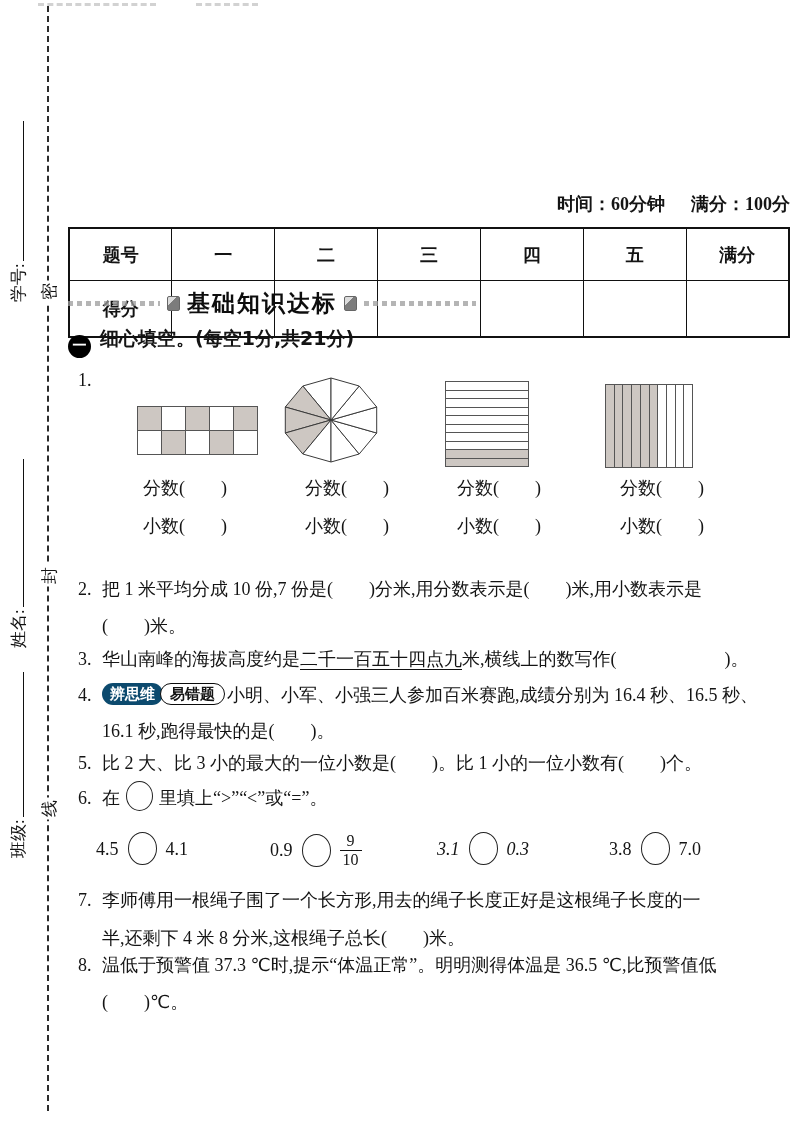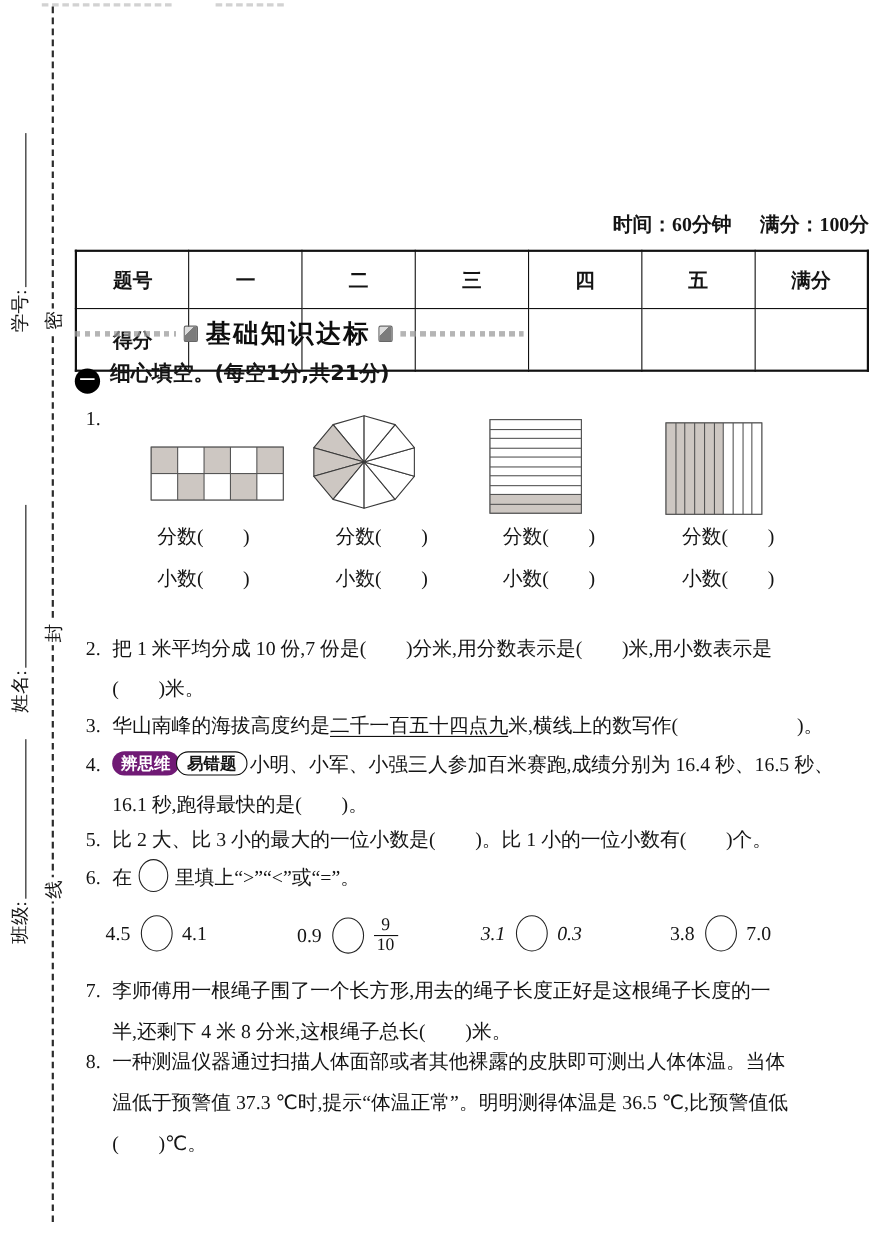--- a/index.html
+++ b/index.html
@@ -49,21 +49,21 @@
   .num-circle{display:inline-flex;width:23px;height:23px;border-radius:50%;background:#000;color:#fff;
               align-items:center;justify-content:center;font-size:14px;margin-right:9px;vertical-align:-5px;}
 
   .q{padding-left:34px;box-sizing:border-box;line-height:37px;font-size:18px;}
   .q .qnum{position:absolute;left:10px;top:0;}
   .q1{top:362px;} .q2{top:571px;} .q3{top:641px;} .q4{top:677px;line-height:36px;}
   .q5{top:745px;} .q6h{top:780px;} .q7{top:881px;line-height:38px;} .q8{top:947px;}
 
   .u{border-bottom:1.6px solid #111;padding-bottom:0;}
 
-  .badge-dark{display:inline-block;background:#701a75;color:#fff;
+  .badge-dark{display:inline-block;background:#0c4a6e;color:#fff;
               font-family:"DejaVu Sans","Liberation Sans",sans-serif;font-weight:bold;font-size:15px;
               line-height:22px;padding:0 8px;border-radius:11px;vertical-align:2px;}
   .badge-light{display:inline-block;border:1.6px solid #0b0b0b;background:#fff;
                font-family:"DejaVu Sans","Liberation Sans",sans-serif;font-weight:bold;font-size:15px;
                line-height:20px;padding:0 9px;border-radius:11px;margin-left:-3px;margin-right:2px;vertical-align:2px;}
 
   
   #figures{top:376px;height:172px;}
   .fig{position:absolute;}
   .fig1{left:69px;top:30px;}
@@ -259,19 +259,18 @@
       </div>
 
     <div class="abs q q7">
       <span class="qnum">7.</span>
       <div>李师傅用一根绳子围了一个长方形,用去的绳子长度正好是这根绳子长度的一</div>
       <div>半,还剩下 4 米 8 分米,这根绳子总长(　　)米。</div>
     </div>
 
     <div class="abs q q8">
       <span class="qnum">8.</span>
-      <div>一种测温仪器通过扫描人体面部或者其他裸露的皮肤即可测出人体体温。当体</div>
       <div>温低于预警值 37.3 ℃时,提示“体温正常”。明明测得体温是 36.5 ℃,比预警值低</div>
       <div>(　　)℃。</div>
     </div>
 
   </div>
 </div>
 
 </body></html>

